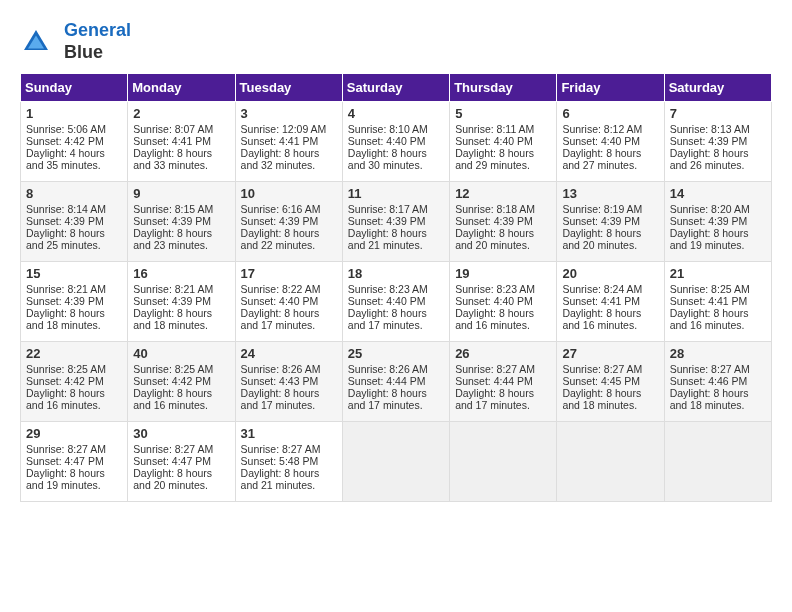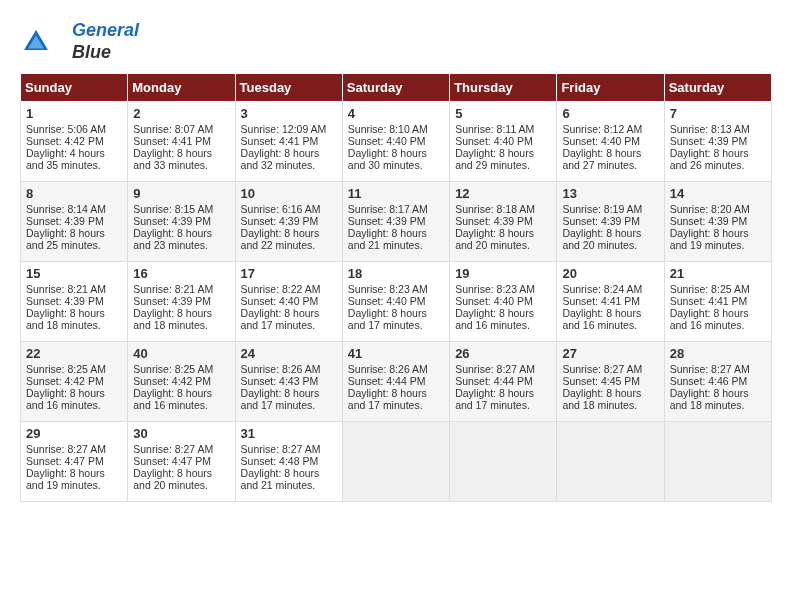--- a/index.html
+++ b/index.html
@@ -12,22 +12,21 @@
     }
     .header {
       display: flex;
       justify-content: space-between;
       align-items: flex-start;
       margin-bottom: 10px;
     }
     .logo {
       display: flex;
       align-items: center;
-      gap: 20px;
-      font-style: italic;
+      gap: 12px;
     }
     .logo-text {
       font-size: 18px;
       font-weight: bold;
       color: #333;
       line-height: 1.2;
     }
     .logo-text span { color: #1a6bbf; }
     .logo-icon {
       width: 32px;
@@ -42,21 +41,21 @@
     .location {
       font-size: 14px;
       color: #555;
     }
     table {
       width: 100%;
       border-collapse: collapse;
       table-layout: fixed;
     }
     th {
-      background-color: #7f1d1d;
+      background-color: #4c1d95;
       color: #fff;
       font-size: 13px;
       font-weight: bold;
       padding: 6px 4px;
       text-align: left;
       border: 1px solid #fff;
     }
     td {
       border: 1px solid #ddd;
       vertical-align: top;
@@ -205,21 +204,21 @@
 <span>Sunset: 4:42 PM</span><br>
 <span>Daylight: 8 hours and 16 minutes.</span></td>
         <td><span class="day-num">40</span>
 <span>Sunrise: 8:25 AM</span><br>
 <span>Sunset: 4:42 PM</span><br>
 <span>Daylight: 8 hours and 16 minutes.</span></td>
         <td><span class="day-num">24</span>
 <span>Sunrise: 8:26 AM</span><br>
 <span>Sunset: 4:43 PM</span><br>
 <span>Daylight: 8 hours and 17 minutes.</span></td>
-        <td><span class="day-num">41</span>
+        <td><span class="day-num">25</span>
 <span>Sunrise: 8:26 AM</span><br>
 <span>Sunset: 4:44 PM</span><br>
 <span>Daylight: 8 hours and 17 minutes.</span></td>
         <td><span class="day-num">26</span>
 <span>Sunrise: 8:27 AM</span><br>
 <span>Sunset: 4:44 PM</span><br>
 <span>Daylight: 8 hours and 17 minutes.</span></td>
         <td><span class="day-num">27</span>
 <span>Sunrise: 8:27 AM</span><br>
 <span>Sunset: 4:45 PM</span><br>
@@ -233,21 +232,21 @@
         <td><span class="day-num">29</span>
 <span>Sunrise: 8:27 AM</span><br>
 <span>Sunset: 4:47 PM</span><br>
 <span>Daylight: 8 hours and 19 minutes.</span></td>
         <td><span class="day-num">30</span>
 <span>Sunrise: 8:27 AM</span><br>
 <span>Sunset: 4:47 PM</span><br>
 <span>Daylight: 8 hours and 20 minutes.</span></td>
         <td><span class="day-num">31</span>
 <span>Sunrise: 8:27 AM</span><br>
-<span>Sunset: 4:48 PM</span><br>
+<span>Sunset: 5:48 PM</span><br>
 <span>Daylight: 8 hours and 21 minutes.</span></td>
         <td class="empty"></td>
         <td class="empty"></td>
         <td class="empty"></td>
         <td class="empty"></td>
       </tr>
     </tbody>
 </table>
 
 </body></html>

